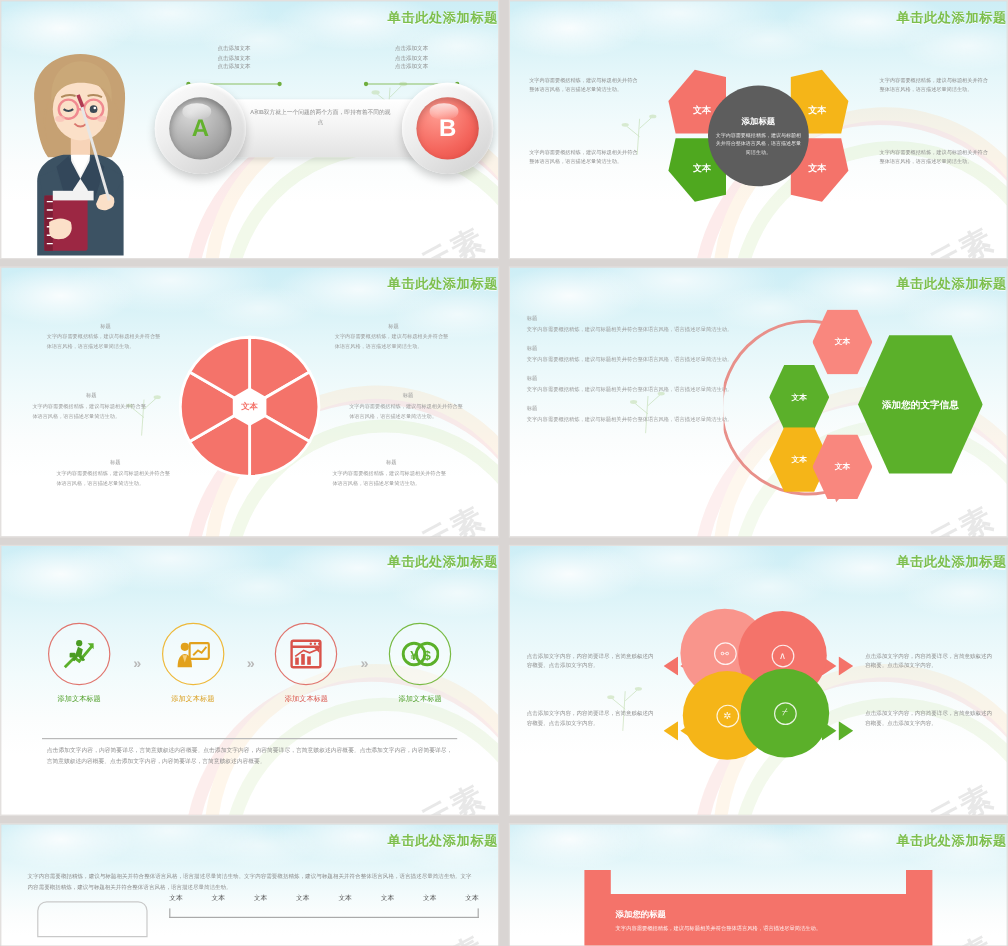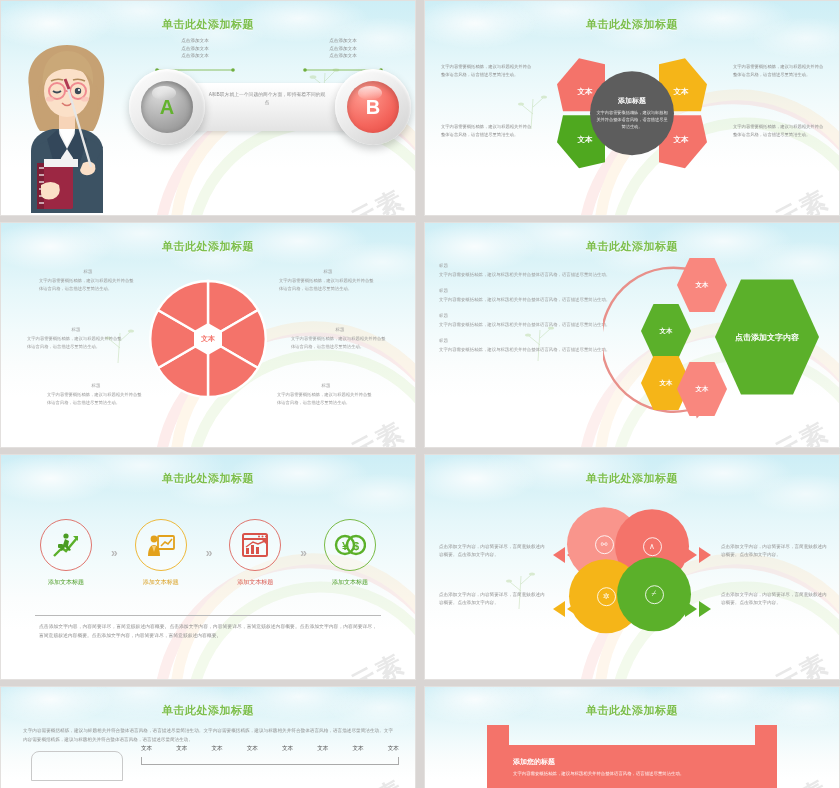--- a/index.html
+++ b/index.html
@@ -41,22 +41,22 @@
     pointer-events: none;
   }
   .rainbow {
     position: absolute; right: -36px; bottom: -6px;
     width: 300px; height: 170px; pointer-events: none; opacity: .5;
   }
   .sprig {
     position: absolute; pointer-events: none; opacity: .45;
   }
   .slide-title {
-    position: absolute; left: 0; right: 0; top: 16px;
-    text-align: center;
+    position: absolute; left: 0; right: 0; top: 6px;
+    text-align: right;
     font-size: 11px; font-weight: bold; letter-spacing: .5px;
     color: #7dbf4e;
     text-shadow: 0 1px 0 rgba(255,255,255,.8);
     z-index: 6;
   }
   .stage { position: absolute; inset: 0; z-index: 5; }
 
   
   .teacher { position: absolute; left: 6px; bottom: 0; width: 122px; height: 180px; }
   .ab-wrap { position: absolute; left: 132px; top: 30px; right: 14px; bottom: 20px; }
@@ -458,21 +458,21 @@
         <div class="hex" style="left:38px;top:54px;width:50px;height:56px;background:#5bb02a">
             <span>文本</span>
           </div>
         <div class="hex" style="left:38px;top:106px;width:50px;height:56px;background:#f5b518">
             <span>文本</span>
           </div>
         <div class="hex" style="left:74px;top:112px;width:50px;height:56px;background:#f9877e">
             <span>文本</span>
           </div>
         <div class="hex hexbig" style="left:112px;top:28px;width:104px;height:120px;background:#5bb02a;padding:0 10px;text-align:center">
-            <span>点击添加文字内容</span>
+            <span>添加您的文字信息</span>
           </div>
       </div>
     </div>
     <div class="wm">氧元素</div>
   </div>
 
   <div class="slide">
     <svg class="rainbow" viewBox="0 0 300 170">
       <g fill="none" stroke-width="11" opacity=".5">
         <path d="M10 172 A 150 150 0 0 1 300 150" stroke="#f6b9b6"></path>

